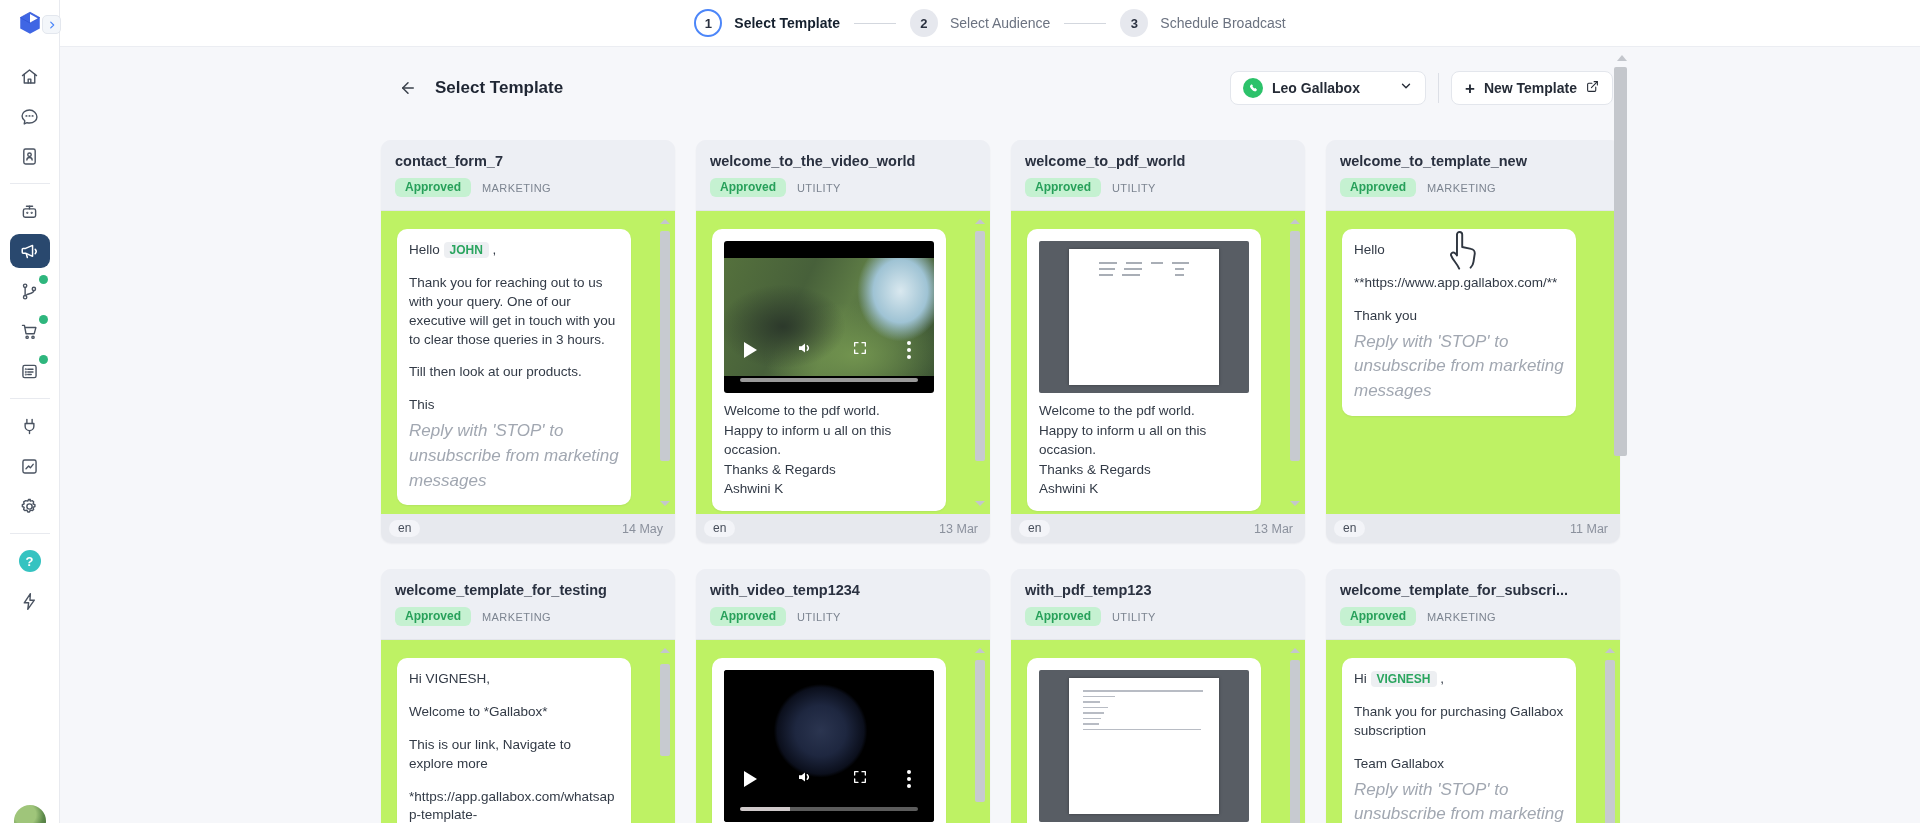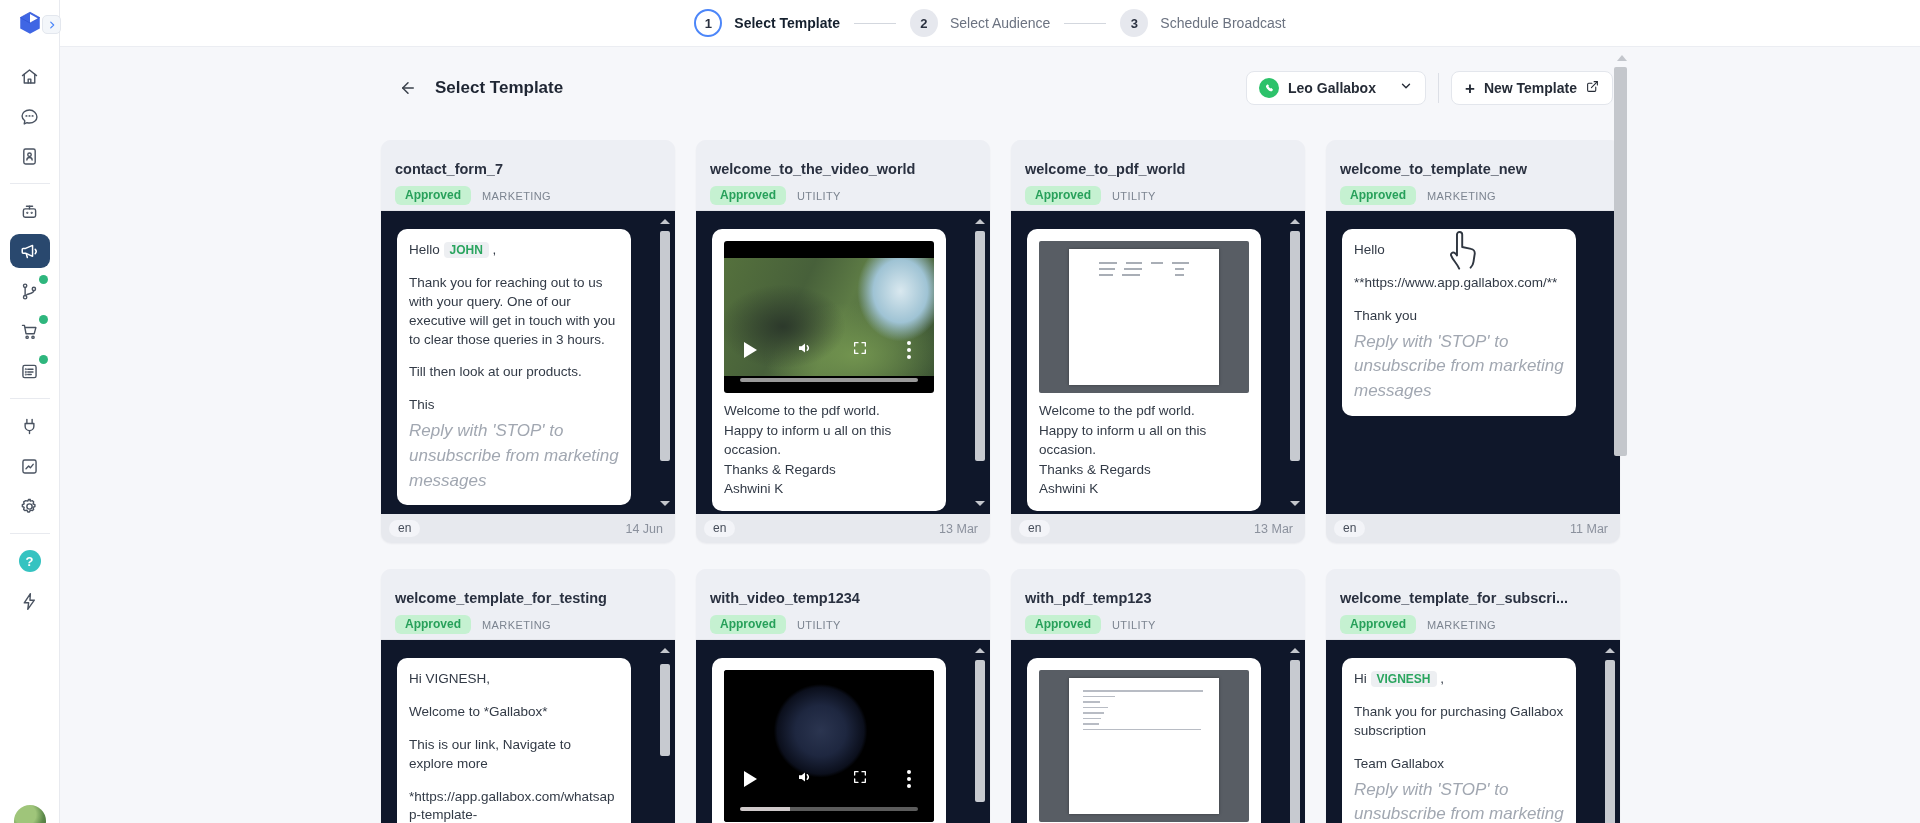--- a/index.html
+++ b/index.html
@@ -50,46 +50,46 @@
   .header-actions { margin-left:auto; display:flex; align-items:center; gap:12px; }
   .search-box { width:200px; height:33px; background:#fff; border:1px solid #e3e6ec; border-radius:8px;
     display:flex; align-items:center; padding:0 10px; gap:7px; }
   .search-box input { border:none; outline:none; width:100%; font-size:13.5px; color:#333;
     font-family:"Liberation Sans",sans-serif; background:transparent; }
   .search-box input::placeholder { color:#9aa1ad; }
   .channel-select { height:34px; background:#fff; border:1px solid #e3e6ec; border-radius:8px;
     display:flex; align-items:center; padding:0 12px; gap:9px; cursor:pointer; }
   .wa-badge { width:20px; height:20px; border-radius:50%; background:#2cc26a; display:flex;
     align-items:center; justify-content:center; }
-  .channel-label { font-size:14px; font-weight:600; color:#252b36; margin-right:14px; }
+  .channel-label { font-size:14px; font-weight:600; color:#252b36; margin-right:30px; }
   .v-divider { width:1px; height:30px; background:#dcdfe6; }
   .new-template-btn { height:34px; background:#fff; border:1px solid #e3e6ec; border-radius:8px;
     display:flex; align-items:center; padding:0 13px; gap:9px; cursor:pointer; margin-right:8px; }
   .plus-glyph { font-size:17px; font-weight:600; color:#252b36; line-height:1; }
   .new-template-label { font-size:14px; font-weight:700; color:#252b36; }
 
   
   .page-scroll-up { position:absolute; left:1557px; top:8px; width:0; height:0;
     border-left:5px solid transparent; border-right:5px solid transparent; border-bottom:6px solid #c3c6cc; }
   .page-scroll-thumb { position:absolute; left:1554px; top:20px; width:13px; height:389px;
     background:#c4c7cc; border-radius:2px; }
 
   
   .grid { position:absolute; left:321px; top:93px; width:1240px; display:grid;
     grid-template-columns:repeat(4, 294px); column-gap:21px; row-gap:26px; grid-auto-rows:403px; }
   .card { width:294px; height:403px; border-radius:10px; background:#f0f1f5;
     box-shadow:0 1px 2px rgba(16,24,40,.05); cursor:pointer; }
   .card-head { height:70px; padding:13px 14px 0; background:#edeff4; border-radius:10px 10px 0 0; }
   .card-title { font-size:14.5px; font-weight:700; color:#2a3140; white-space:nowrap;
-    overflow:hidden; text-overflow:ellipsis;margin-top:8px; }
+    overflow:hidden; text-overflow:ellipsis; }
   .badges { margin-top:9px; display:flex; align-items:center; gap:11px; }
   .badge-approved { background:#c5f1d1; color:#27a05a; font-size:12px; font-weight:600;
     padding:2px 10px 3px; border-radius:6px; }
   .badge-cat { font-size:11px; color:#7c8490; letter-spacing:.4px; }
-  .card-body { position:relative; height:304px; background:#0f172a; border-top:1px solid #e3e5ea;
+  .card-body { position:relative; height:304px; background:#bef264; border-top:1px solid #e3e5ea;
     overflow:hidden; }
   .bubble { position:relative; margin:18px 44px 0 16px; background:#fff; border-radius:10px;
     padding:12px; box-shadow:0 1px 2px rgba(16,24,40,.06); }
   .msg p { margin:0 0 14px; font-size:13.5px; color:#323a46; line-height:1.4; overflow-wrap:anywhere; }
   .msg p:last-child { margin-bottom:4px; }
   .chip { background:#edeff2; color:#2aa55f; font-weight:700; font-size:12px; padding:1px 6px;
     border-radius:4px; }
   .disclaimer { font-size:17px; font-style:italic; color:#a1a7b1; line-height:1.45; }
   .caption div { font-size:13.5px; color:#323a46; line-height:1.45; overflow-wrap:anywhere; }
 
@@ -373,21 +373,21 @@
               <div class="disclaimer">Reply with 'STOP' to unsubscribe from marketing messages</div>
             </div>
             <div class="mini-scroll">
               <div class="mini-arrow-up"></div>
       <div class="mini-thumb s-tall"></div>
       <div class="mini-arrow-down"></div>
             </div>
           </div>
           <div class="card-foot">
             <span class="lang-pill">en</span>
-            <span class="date">14 Jun</span>
+            <span class="date">14 May</span>
           </div>
         </div>
         <div class="card">
           <div class="card-head">
             <div class="card-title">welcome_to_the_video_world</div>
             <div class="badges">
               <span class="badge-approved">Approved</span>
               <span class="badge-cat">UTILITY</span>
             </div>
           </div>

